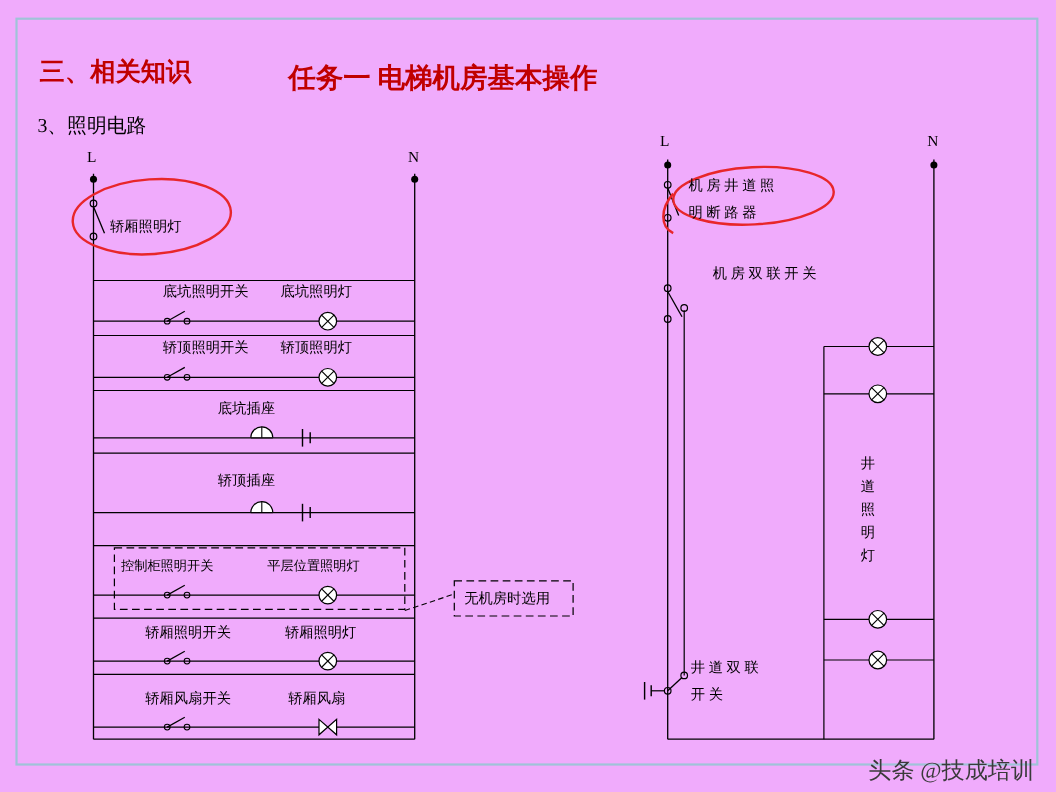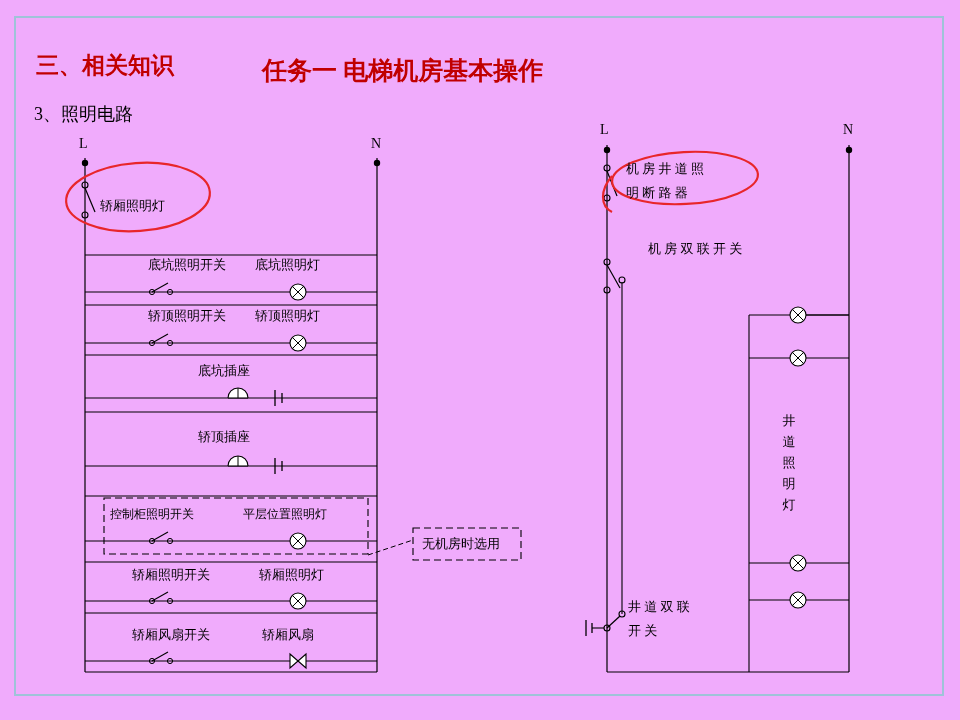--- a/index.html
+++ b/index.html
@@ -280,13 +280,14 @@
 
   <div class="lbl" style="left:628px; top:240px;margin-left:20px;">机 房 双 联 开 关</div>
 
   <div class="lbl" style="left:628px; top:598px;">井 道 双 联</div>
   <div class="lbl" style="left:628px; top:622px;">开 关</div>
 
   <div class="vert" style="left:781px; top:410px;">
     <span><div>井</div><div>道</div><div>照</div><div>明</div><div>灯</div></span>
   </div>
 
+  <div id="watermark">头条 @技成培训</div>
 </div>
 
 </body></html>

